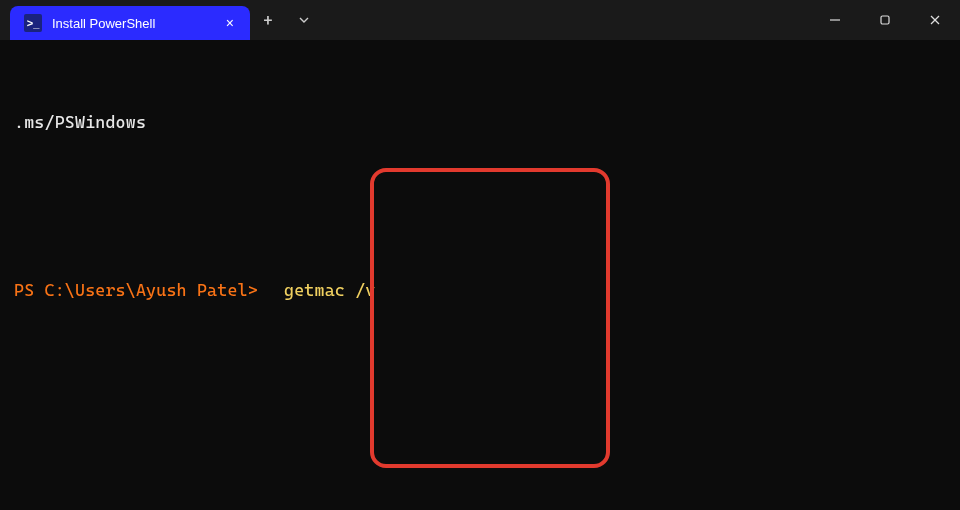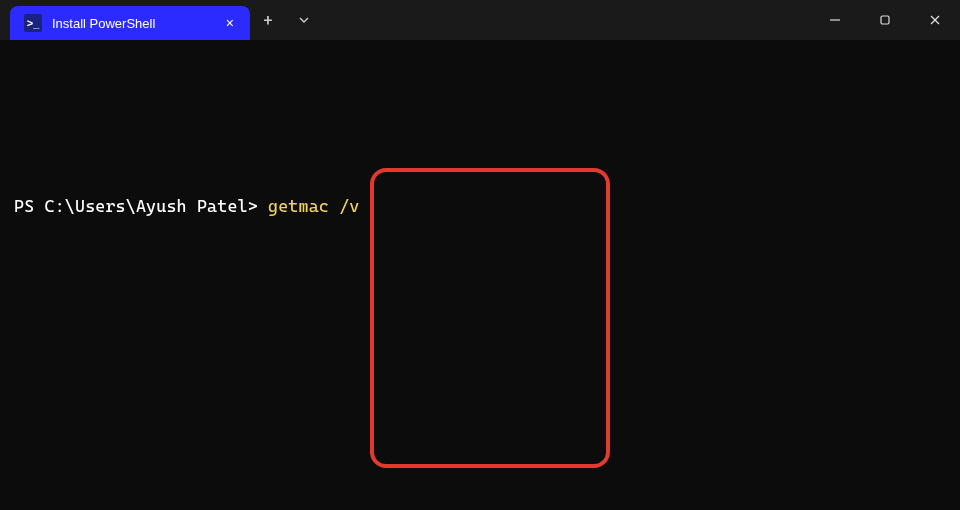--- a/index.html
+++ b/index.html
@@ -92,22 +92,22 @@
     cursor: pointer;
   }
   .wc-btn svg { stroke: #ddd; fill: none; stroke-width: 1.2; }
   .terminal {
     padding: 12px 14px;
     font-size: 17px;
     line-height: 28px;
     white-space: pre;
     letter-spacing: 0.2px;
   }
-  .prompt { color: #ffffff; }
-  .cmd { color: #f0d060; }
+  .prompt { color: #f97316; }
+  .cmd { color: #f0d060; margin-left: 16px; }
   .blank-line { height: 28px; }
   .highlight-box {
     position: absolute;
     border: 4px solid #e23a2e;
     border-radius: 16px;
     pointer-events: none;
   }
 </style>
 </head>
 <body>
@@ -140,20 +140,21 @@
     <div class="wc-btn">
       <svg width="12" height="12" viewBox="0 0 12 12">
           <line x1="2" y1="2" x2="10" y2="10"></line>
           <line x1="10" y1="2" x2="2" y2="10"></line>
         </svg>
     </div>
   </div>
 </div>
 
 <div class="terminal">
+  <div>.ms/PSWindows</div>
   <div class="blank-line"></div>
   <div><span class="prompt">PS C:\Users\Ayush Patel&gt; </span><span class="cmd">getmac /v</span></div>
   <div class="blank-line"></div>
   
   
   
   
   
   
   

